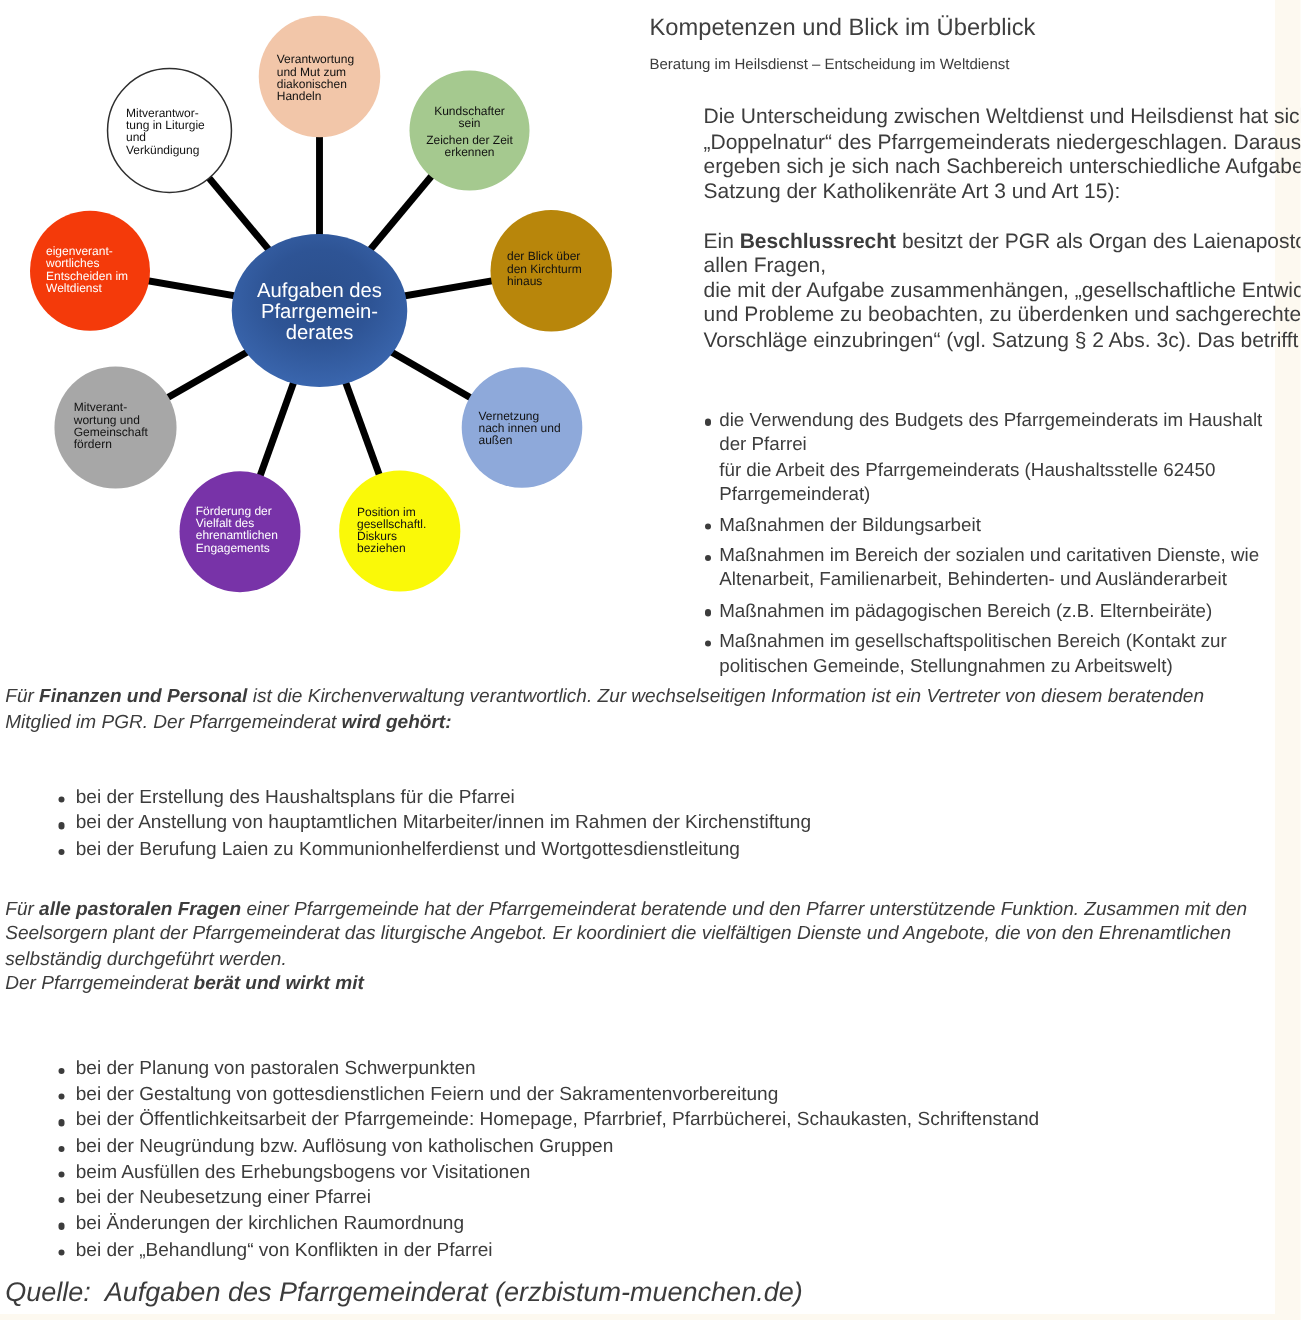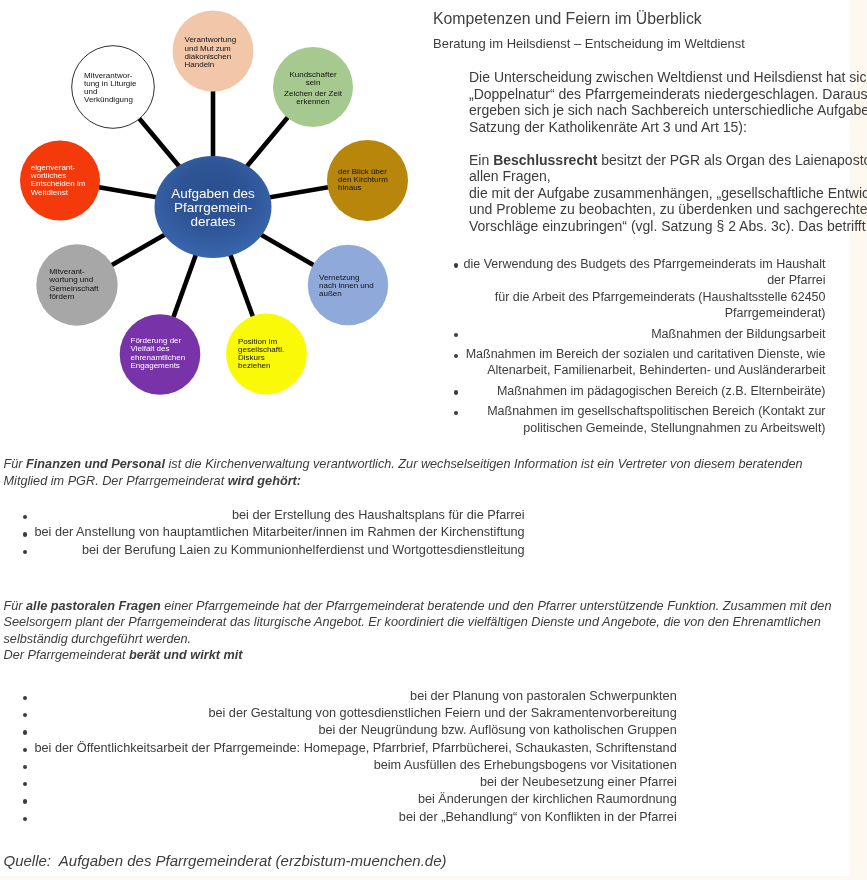--- a/index.html
+++ b/index.html
@@ -3,38 +3,38 @@
 <meta charset="utf-8">
 <title>Kompetenzen und Rechte im Überblick</title>
 <style>
   html,body{margin:0;padding:0;}
   body{width:867px;height:880px;background:#fdf9f0;overflow:hidden;
        font-family:"Liberation Sans",sans-serif;color:#3c3c3c;position:relative;}
   .card{position:absolute;left:0;top:0;width:850px;height:876px;background:#ffffff;}
   .abs{position:absolute;}
   
   .h1{left:433px;top:8.6px;font-size:15.8px;line-height:19px;color:#3f3f3f;white-space:nowrap;}
-  .sub{left:433px;top:34.6px;font-size:13px;line-height:17px;white-space:nowrap;}
+  .sub{left:433px;top:34.6px;font-size:10px;line-height:17px;white-space:nowrap;}
   .p{font-size:14px;line-height:16.5px;white-space:nowrap;margin-left:36px;}
   .rp1{left:433px;top:69.3px;}
   .rp2{left:433px;top:151.8px;}
-  ul{list-style:none;margin:0;padding:0;text-align:right;}
+  ul{list-style:none;margin:16px;padding:0;}
   .rul{left:433px;top:255.9px;font-size:12.5px;}
   .rul li{line-height:16.5px;margin-bottom:3.8px;position:relative;padding-left:30.5px;white-space:nowrap;}
   .rul li::before{content:'';position:absolute;left:20.9px;top:7.6px;width:4.2px;height:4.2px;border-radius:50%;background:#3c3c3c;}
   
   .b{font-size:12.7px;line-height:16.5px;white-space:nowrap;font-style:italic;}
   .bp1{left:3.5px;top:456.3px;}
   .bul{font-size:12.7px;}
   .bul li{line-height:17.25px;position:relative;padding-left:31px;white-space:nowrap;}
   .bul li::before{content:'';position:absolute;left:19.4px;top:8px;width:4.2px;height:4.2px;border-radius:50%;background:#3c3c3c;}
   .bul1{left:3.5px;top:507.2px;}
   .bp2{left:3.5px;top:597.8px;}
   .bul2{left:3.5px;top:687.9px;}
-  .quelle{left:3.5px;top:852.8px;font-size:15px;line-height:16.5px;font-style:italic;white-space:nowrap;}
+  .quelle{left:3.5px;top:852.8px;font-size:18px;line-height:16.5px;font-style:italic;white-space:nowrap;}
   b{font-weight:bold;text-align:center;}
 </style>
 </head>
 <body>
 <div class="card"></div>
 
 <svg class="abs" style="left:0;top:0" width="440" height="420" viewBox="0 0 440 420">
   <defs>
     <radialGradient id="cg" cx="50%" cy="40%" r="75%">
       <stop offset="0%" stop-color="#2b4f8c"></stop>
@@ -72,21 +72,21 @@
     <text x="30.7" y="170" fill="#ffffff">eigenverant-<tspan x="30.7" dy="8.2">wortliches</tspan><tspan x="30.7" dy="8.2">Entscheiden im</tspan><tspan x="30.7" dy="8.2">Weltdienst</tspan></text>
     <text x="338" y="173.5">der Blick über<tspan x="338" dy="8.2">den Kirchturm</tspan><tspan x="338" dy="8.2">hinaus</tspan></text>
     <text x="49.2" y="274.2">Mitverant-<tspan x="49.2" dy="8.2">wortung und</tspan><tspan x="49.2" dy="8.2">Gemeinschaft</tspan><tspan x="49.2" dy="8.2">fördern</tspan></text>
     <text x="319" y="279.9">Vernetzung<tspan x="319" dy="8.2">nach innen und</tspan><tspan x="319" dy="8.2">außen</tspan></text>
     <text x="130.5" y="343.2" fill="#ffffff">Förderung der<tspan x="130.5" dy="8.2">Vielfalt des</tspan><tspan x="130.5" dy="8.2">ehrenamtlichen</tspan><tspan x="130.5" dy="8.2">Engagements</tspan></text>
     <text x="238" y="343.7">Position im<tspan x="238" dy="8.2">gesellschaftl.</tspan><tspan x="238" dy="8.2">Diskurs</tspan><tspan x="238" dy="8.2">beziehen</tspan></text>
   </g>
   <text x="213" y="197.7" text-anchor="middle" font-size="13.5px" fill="#ffffff">Aufgaben des<tspan x="213" y="211.7">Pfarrgemein-</tspan><tspan x="213" y="225.7">derates</tspan></text>
 </svg>
 
-<div class="abs h1">Kompetenzen und Feiern im Überblick</div>
+<div class="abs h1">Kompetenzen und Blick im Überblick</div>
 <div class="abs sub">Beratung im Heilsdienst – Entscheidung im Weltdienst</div>
 
 <div class="abs p rp1">Die Unterscheidung zwischen Weltdienst und Heilsdienst hat sich in der<br>
 „Doppelnatur“ des Pfarrgemeinderats niedergeschlagen. Daraus<br>
 ergeben sich je sich nach Sachbereich unterschiedliche Aufgaben (vgl.<br>
 Satzung der Katholikenräte Art 3 und Art 15):</div>
 
 <div class="abs p rp2">Ein <b>Beschlussrecht</b> besitzt der PGR als Organ des Laienapostolats in<br>
 allen Fragen,<br>
 die mit der Aufgabe zusammenhängen, „gesellschaftliche Entwicklungen<br>
@@ -111,21 +111,21 @@
 </ul>
 
 <div class="abs b bp2">Für <b>alle pastoralen Fragen</b> einer Pfarrgemeinde hat der Pfarrgemeinderat beratende und den Pfarrer unterstützende Funktion. Zusammen mit den<br>
 Seelsorgern plant der Pfarrgemeinderat das liturgische Angebot. Er koordiniert die vielfältigen Dienste und Angebote, die von den Ehrenamtlichen<br>
 selbständig durchgeführt werden.<br>
 Der Pfarrgemeinderat <b>berät und wirkt mit</b></div>
 
 <ul class="abs bul bul2">
   <li>bei der Planung von pastoralen Schwerpunkten</li>
   <li>bei der Gestaltung von gottesdienstlichen Feiern und der Sakramentenvorbereitung</li>
+  <li>bei der Öffentlichkeitsarbeit der Pfarrgemeinde: Homepage, Pfarrbrief, Pfarrbücherei, Schaukasten, Schriftenstand</li>
   <li>bei der Neugründung bzw. Auflösung von katholischen Gruppen</li>
-  <li>bei der Öffentlichkeitsarbeit der Pfarrgemeinde: Homepage, Pfarrbrief, Pfarrbücherei, Schaukasten, Schriftenstand</li>
   <li>beim Ausfüllen des Erhebungsbogens vor Visitationen</li>
   <li>bei der Neubesetzung einer Pfarrei</li>
   <li>bei Änderungen der kirchlichen Raumordnung</li>
   <li>bei der „Behandlung“ von Konflikten in der Pfarrei</li>
 </ul>
 
 <div class="abs quelle">Quelle:&nbsp; Aufgaben des Pfarrgemeinderat (erzbistum-muenchen.de)</div>
 
 </body></html>

